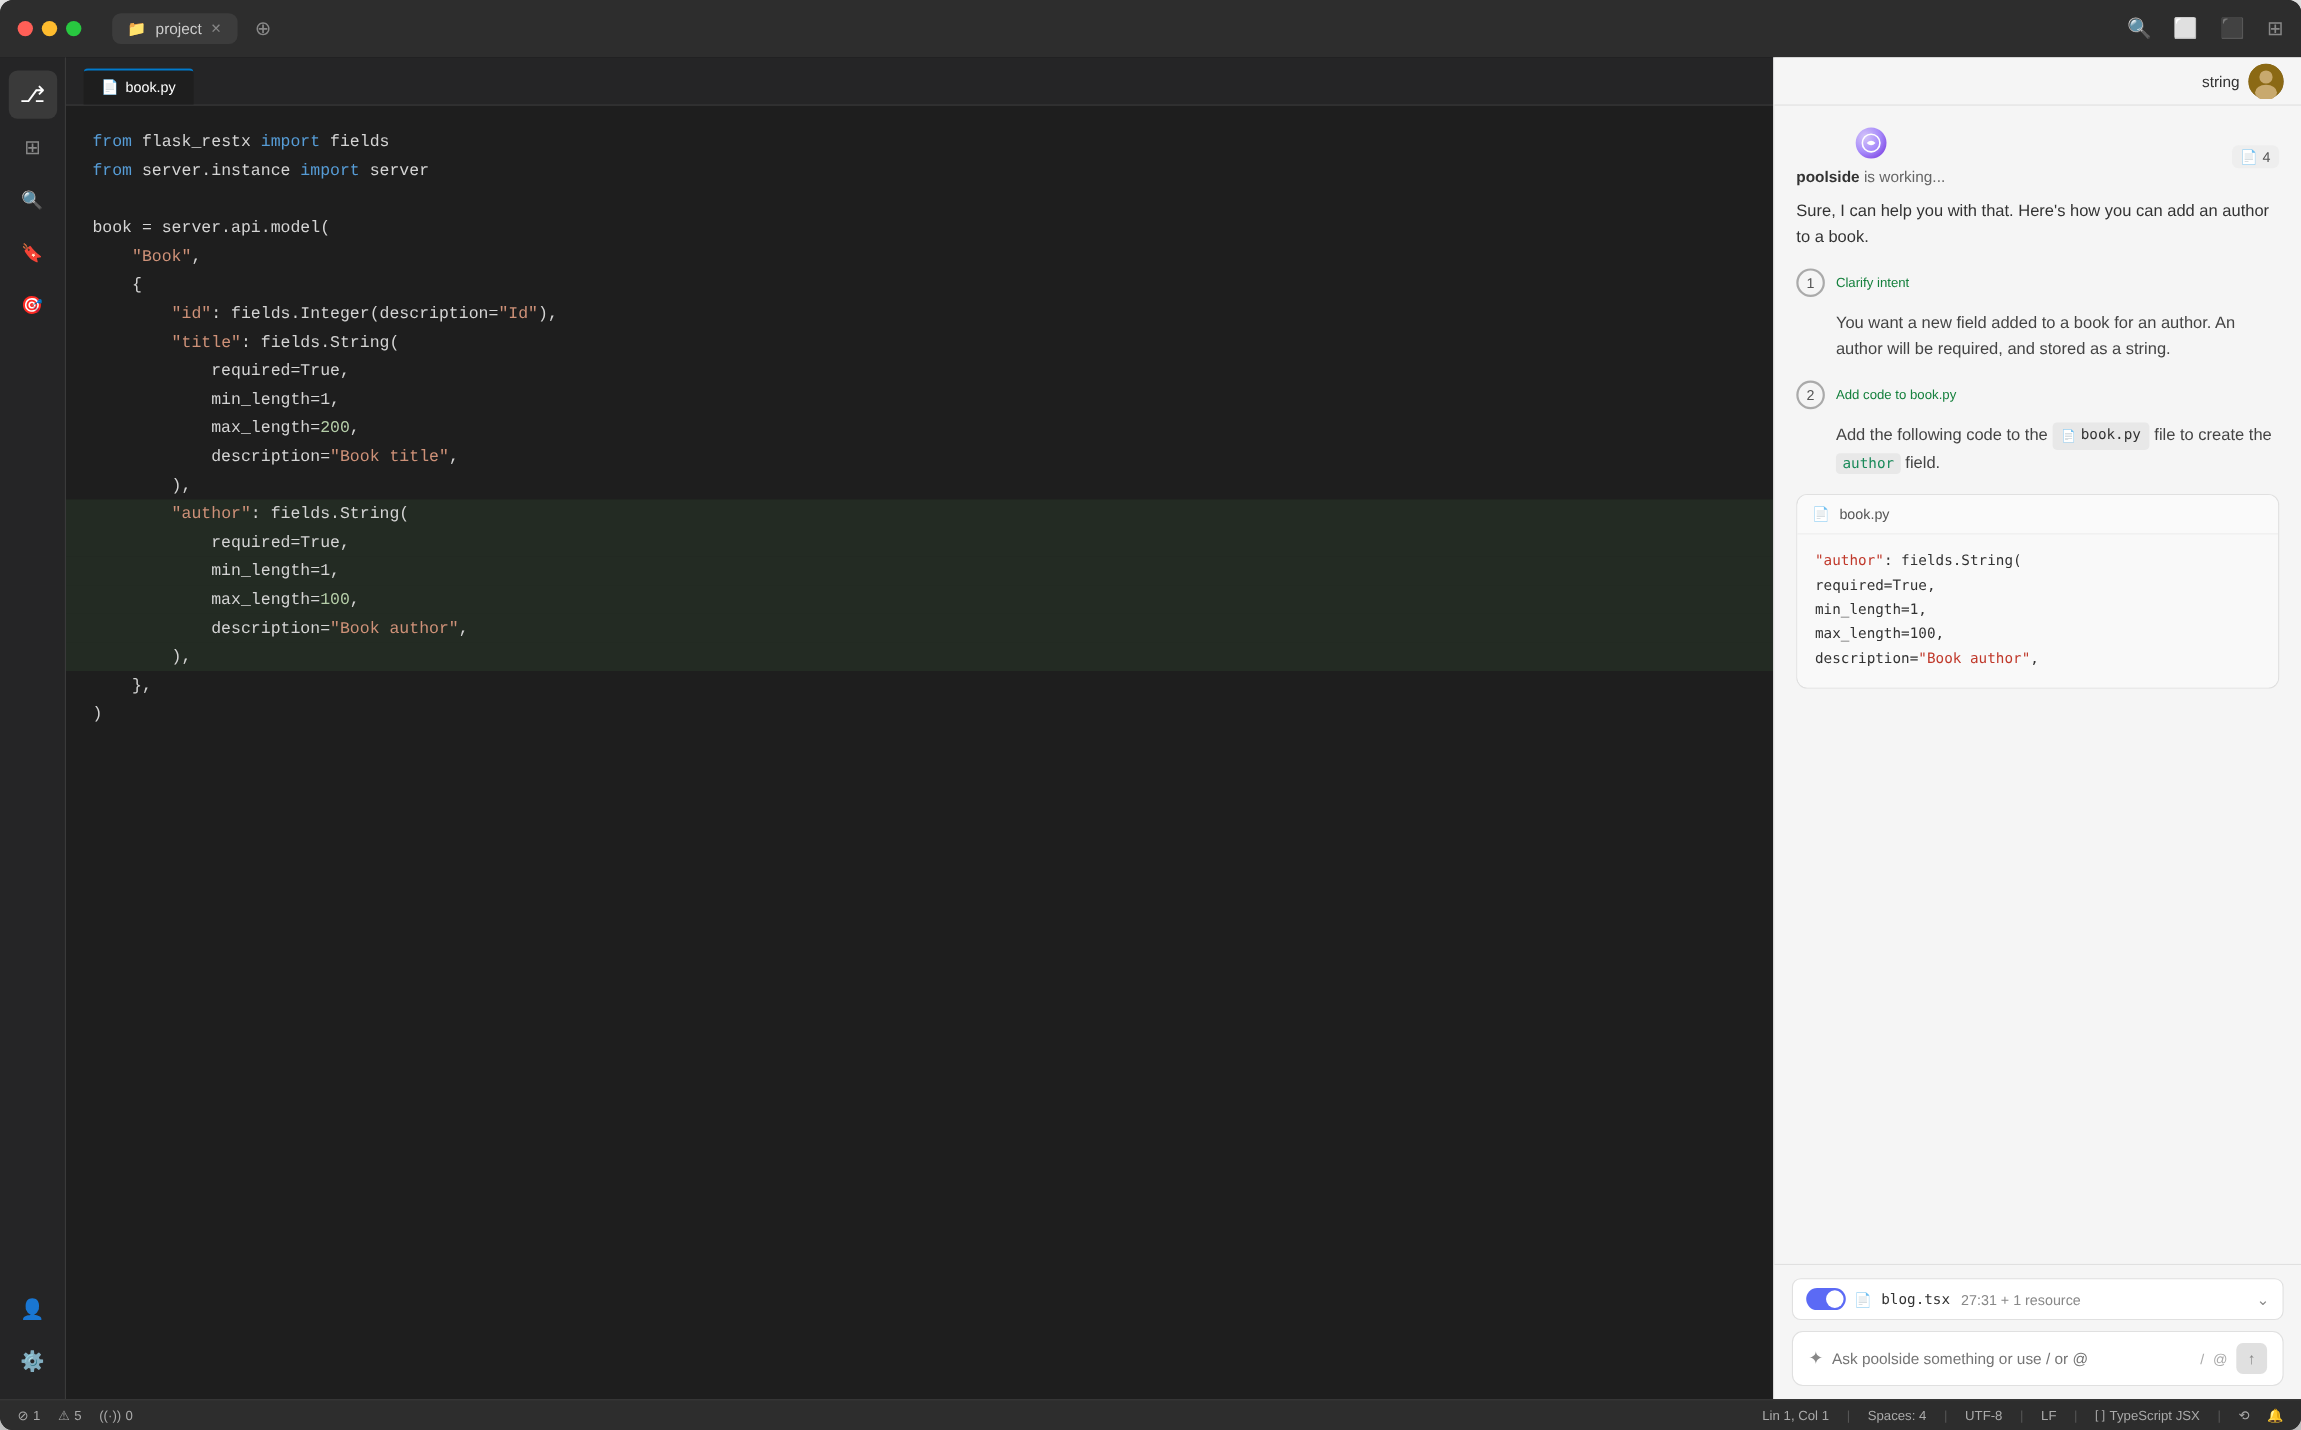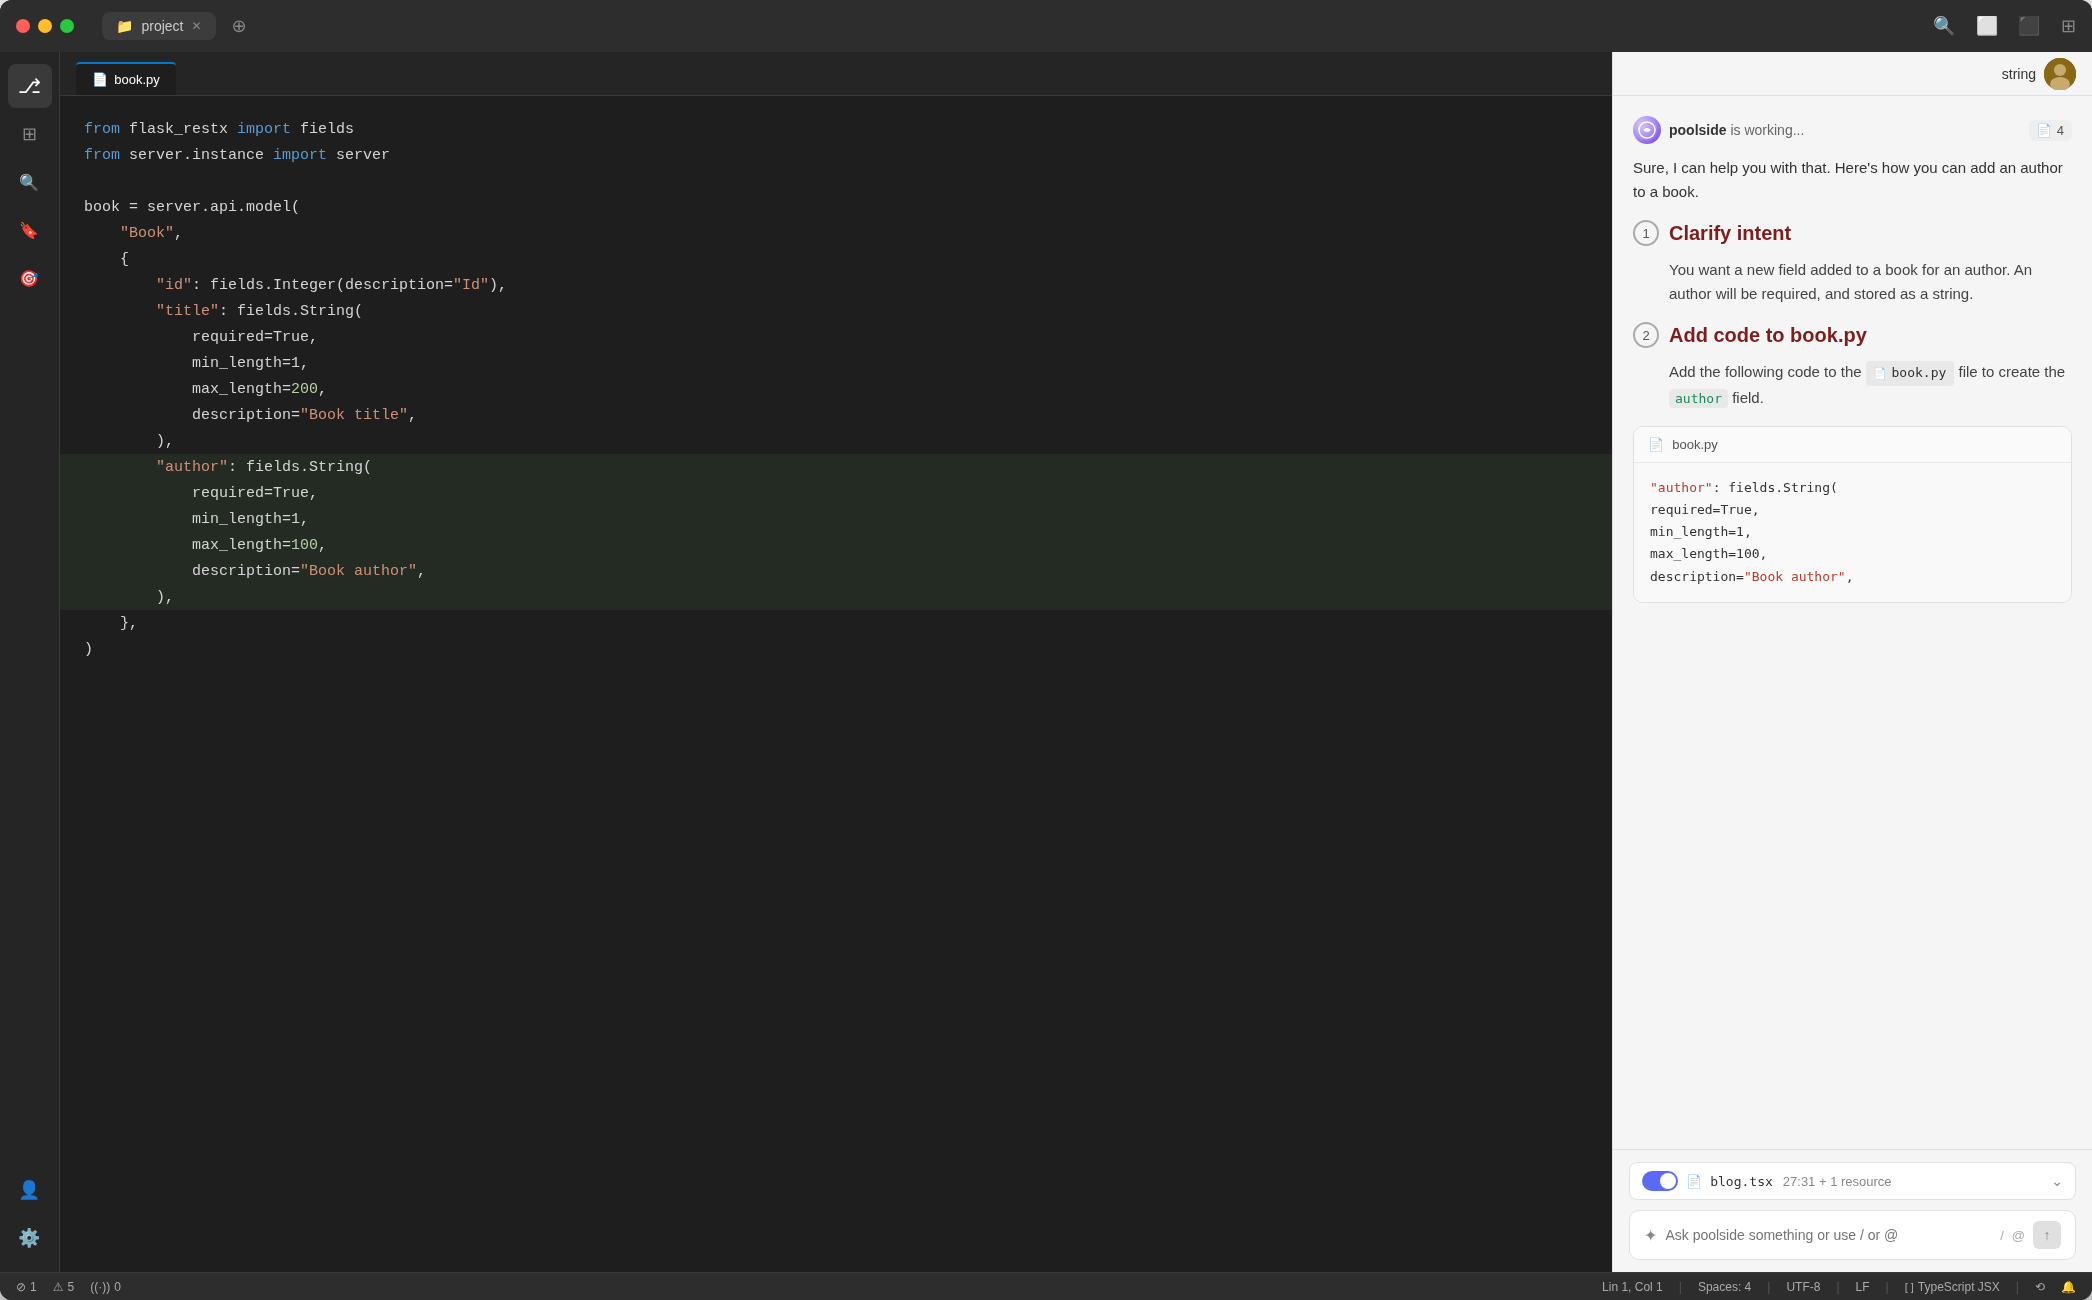--- a/index.html
+++ b/index.html
@@ -243,20 +243,21 @@
     .ai-status-bar {
       display: flex;
       align-items: center;
       justify-content: space-between;
       gap: 8px;
     }
     .ai-status-left {
       display: flex;
       align-items: center;
       gap: 8px;
+      flex-direction: column;
     }
     .poolside-logo {
       width: 28px;
       height: 28px;
       border-radius: 50%;
       background: radial-gradient(circle at 30% 30%, #d4c5f9, #a78bfa, #6d28d9);
       display: flex;
       align-items: center;
       justify-content: center;
       font-size: 12px;
@@ -294,23 +295,23 @@
       border-radius: 50%;
       border: 2px solid #aaa;
       display: flex;
       align-items: center;
       justify-content: center;
       font-size: 13px;
       color: #555;
       flex-shrink: 0;
     }
     .step-title {
-      font-size: 20px;
-      font-weight: 700;
-      color: #7f1d1d;
+      font-size: 12px;
+      font-weight: 400;
+      color: #15803d;
     }
     .step-desc {
       font-size: 15px;
       color: #444;
       line-height: 1.6;
       padding-left: 36px;
     }
     .inline-code {
       background: #e8e8e8;
       padding: 2px 6px;

